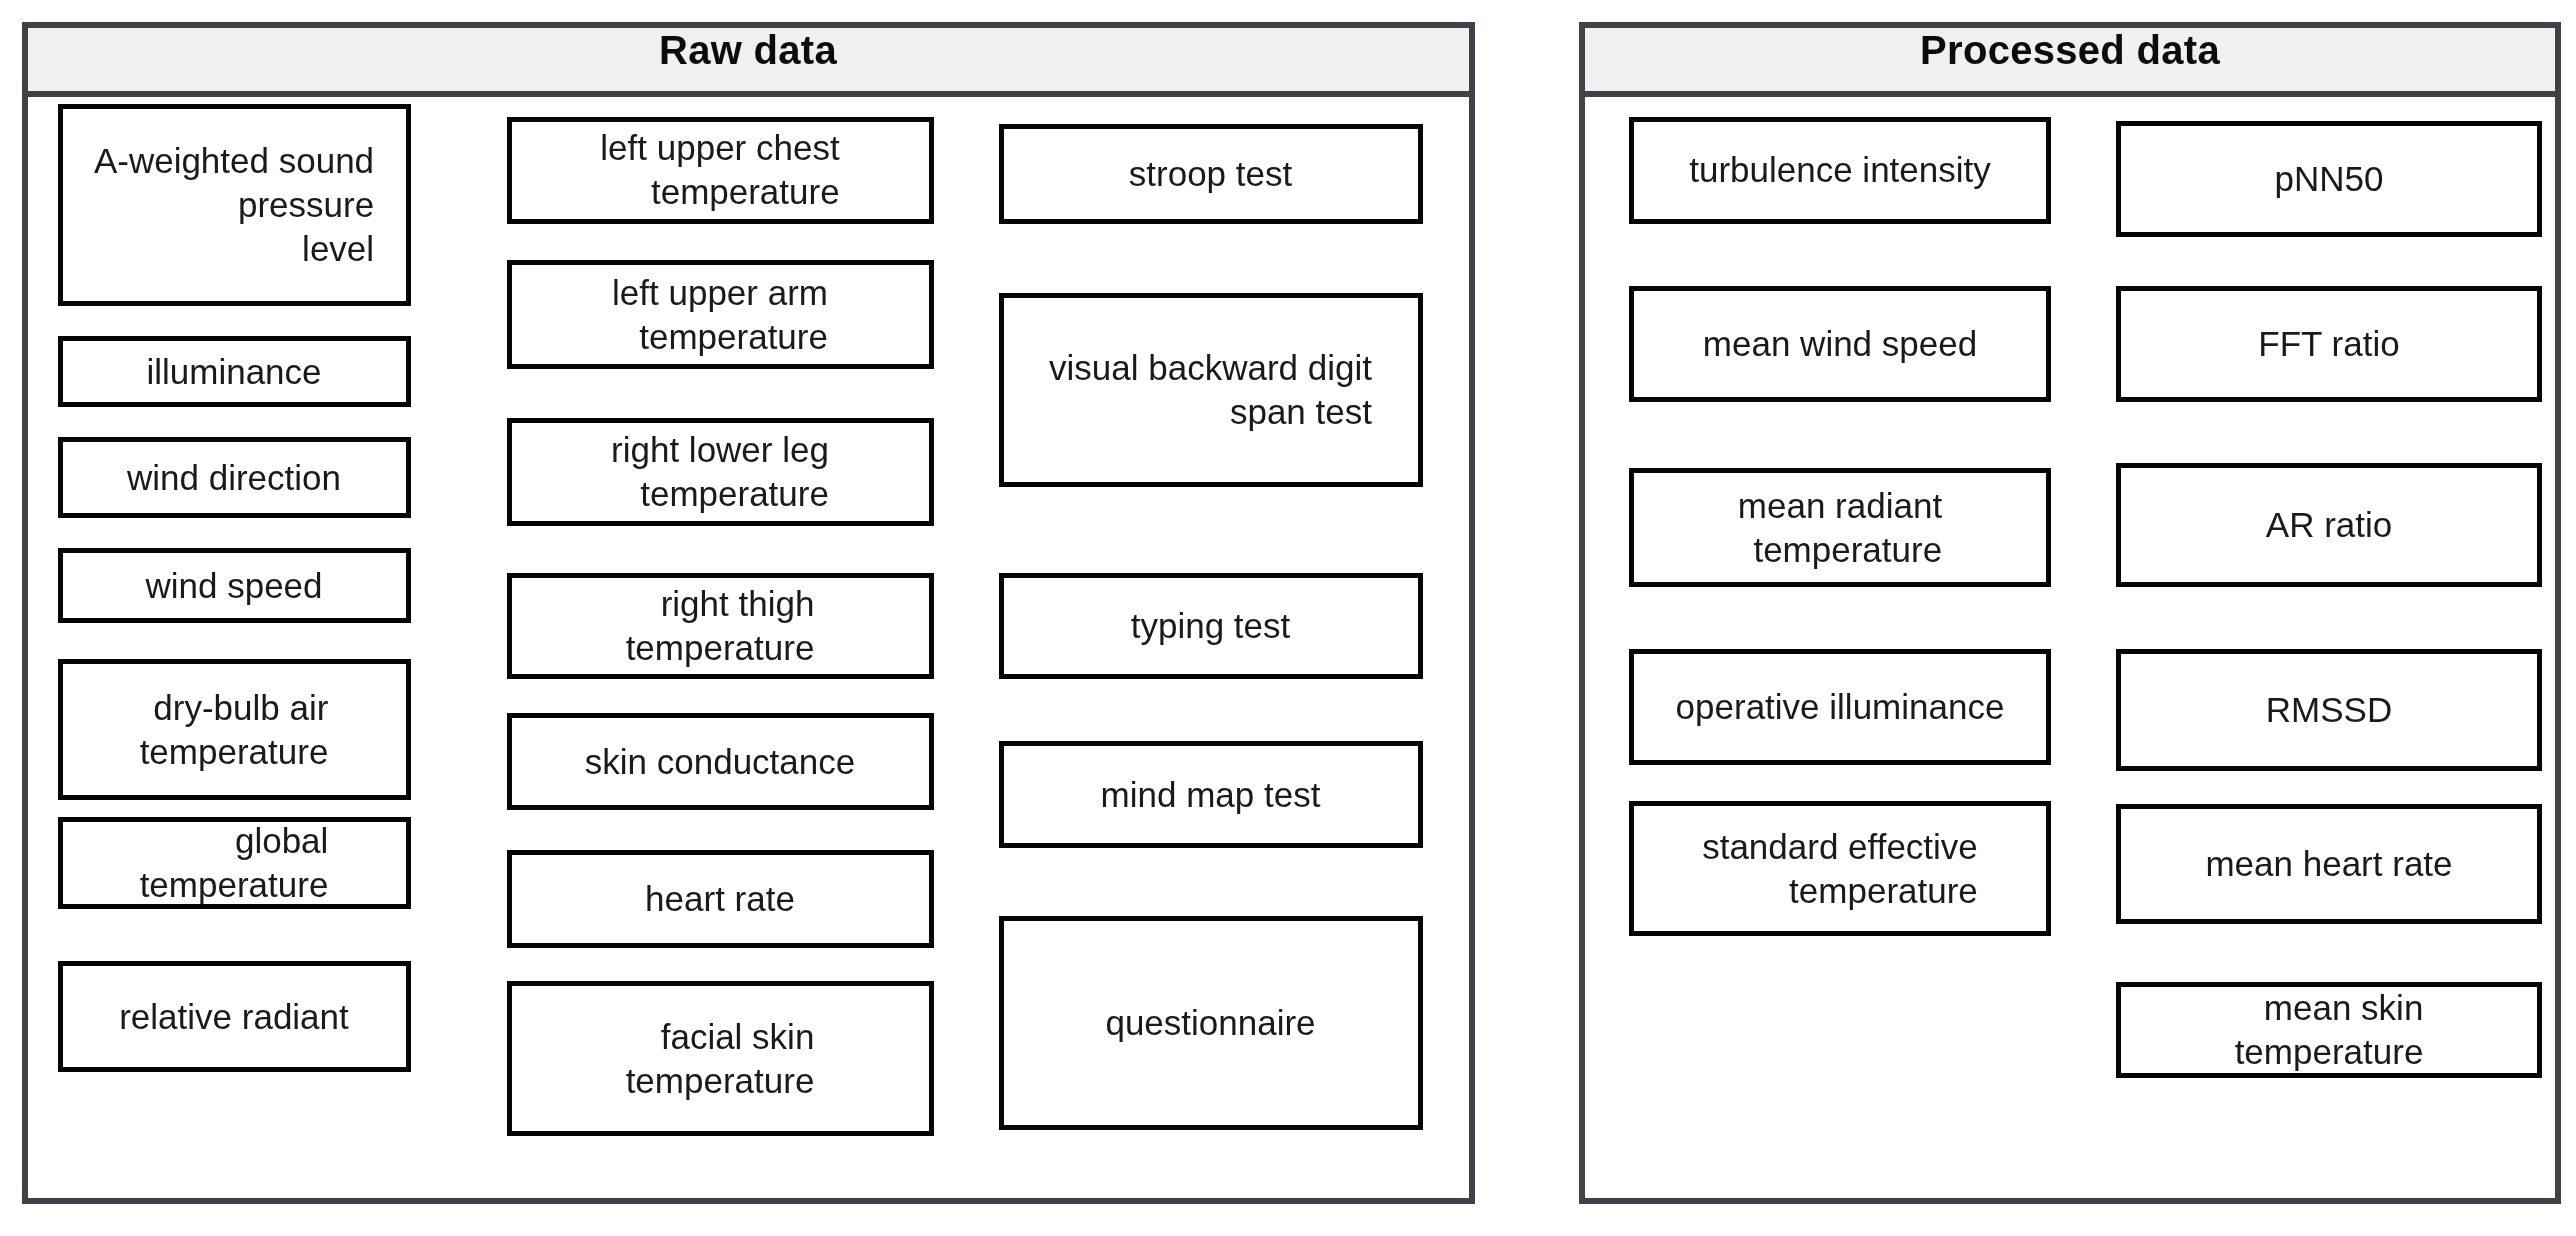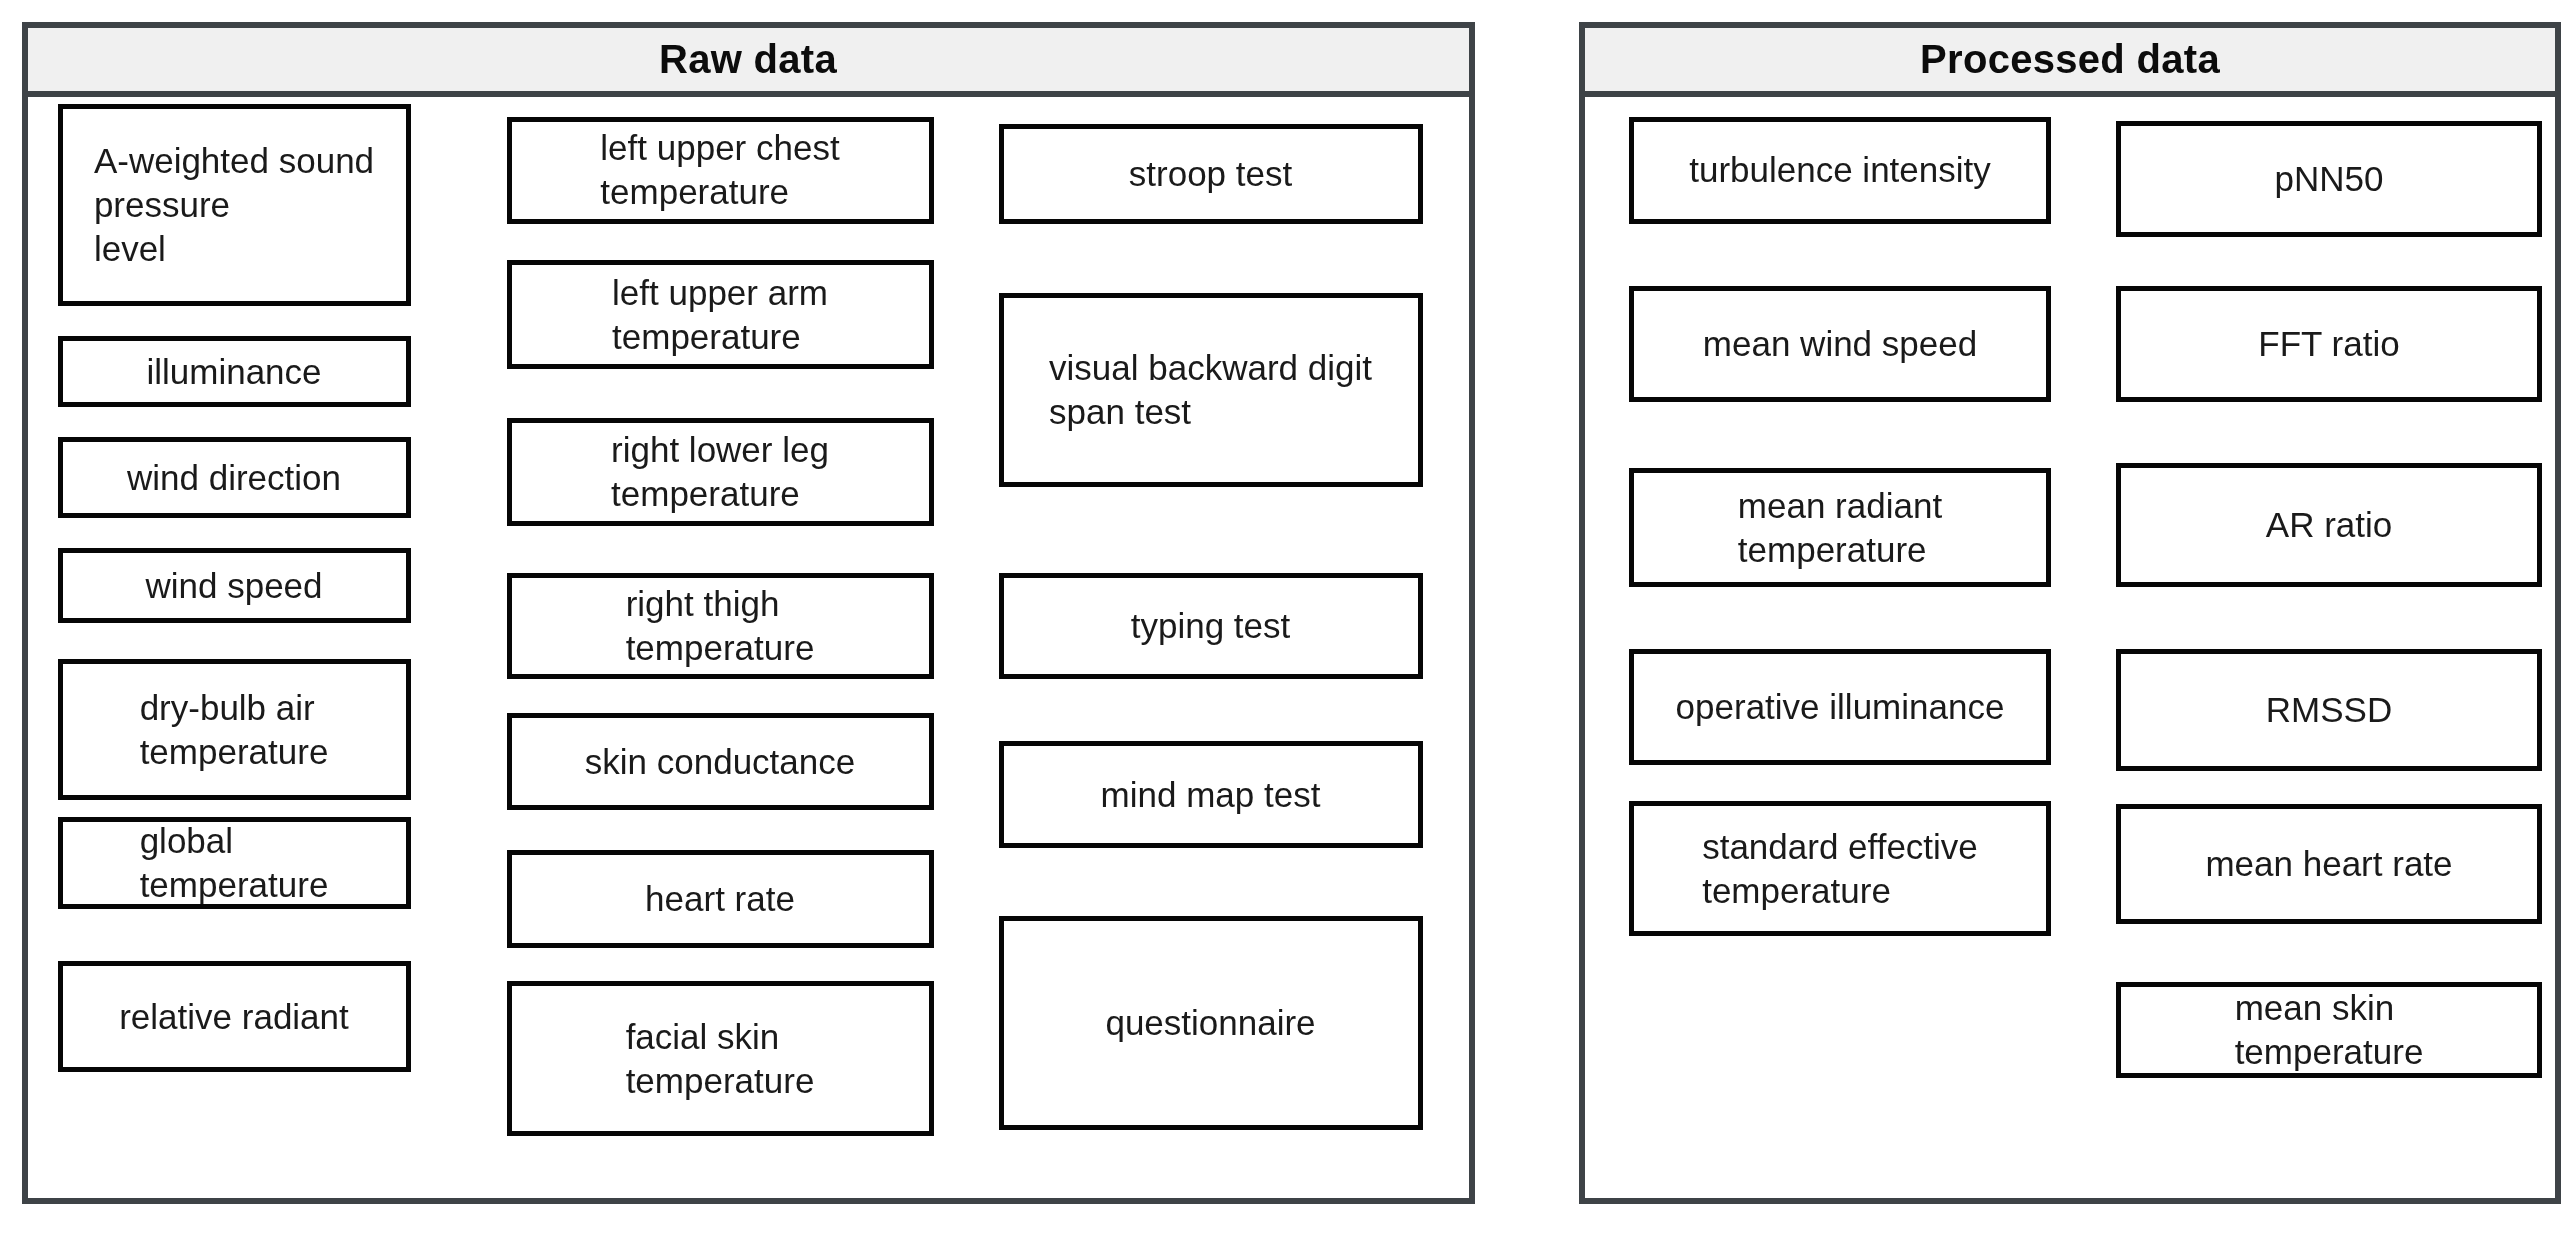--- a/index.html
+++ b/index.html
@@ -23,21 +23,21 @@
     border:6.7px solid var(--frame);
     background:#ffffff;
   }
   .panel-raw{left:21.5px;top:22px;width:1453px;height:1182px}
   .panel-processed{left:1579px;top:22px;width:982px;height:1182px}
 
   .panel-header{
     height:69px;
     border-bottom:6.7px solid var(--frame);
     background:var(--header-bg);
-    display:flex;align-items:center;justify-content:center;
+    display:flex;justify-content:center;
   }
   .panel-title{
     font-weight:bold;
     font-size:40px;
     letter-spacing:0.3px;
     color:#0c0c0c;
   }
   .panel-body{position:relative;width:100%;height:calc(100% - 75px);background:#ffffff}
 
   .col{position:absolute;top:0;bottom:0}
@@ -45,21 +45,21 @@
   .col-r2{left:479px;width:427px}
   .col-r3{left:971px;width:424px}
   .col-p1{left:44px;width:422px}
   .col-p2{left:531px;width:426px}
 
   .box{
     position:absolute;left:0;right:0;
     border:5.4px solid var(--box-border);
     background:#ffffff;
     display:flex;align-items:center;justify-content:center;
-    text-align:left;
+    text-align:right;
     white-space:pre-line;
     font-size:35px;
     line-height:1.25;
     padding:0 16px;
   }
 
   
   .col-r1 > :nth-child(1){top:6.7px;height:202px}
   .col-r1 > :nth-child(2){top:239px;height:71px}
   .col-r1 > :nth-child(3){top:340px;height:81px}

